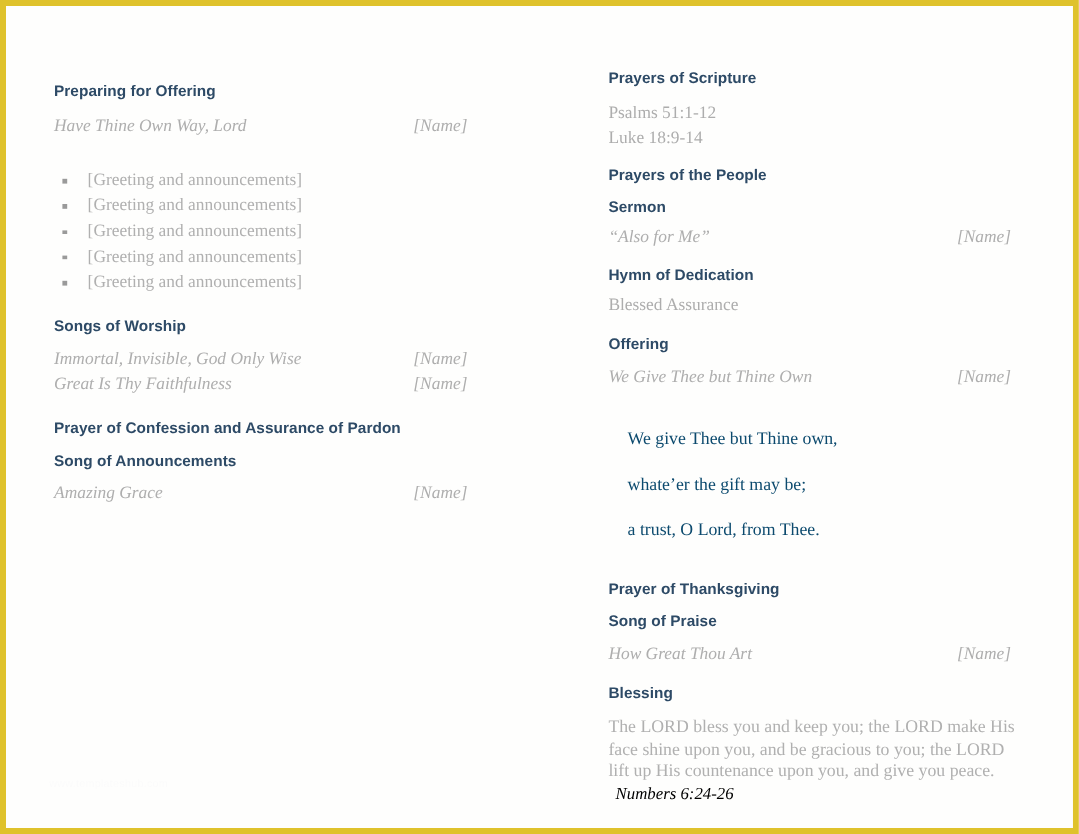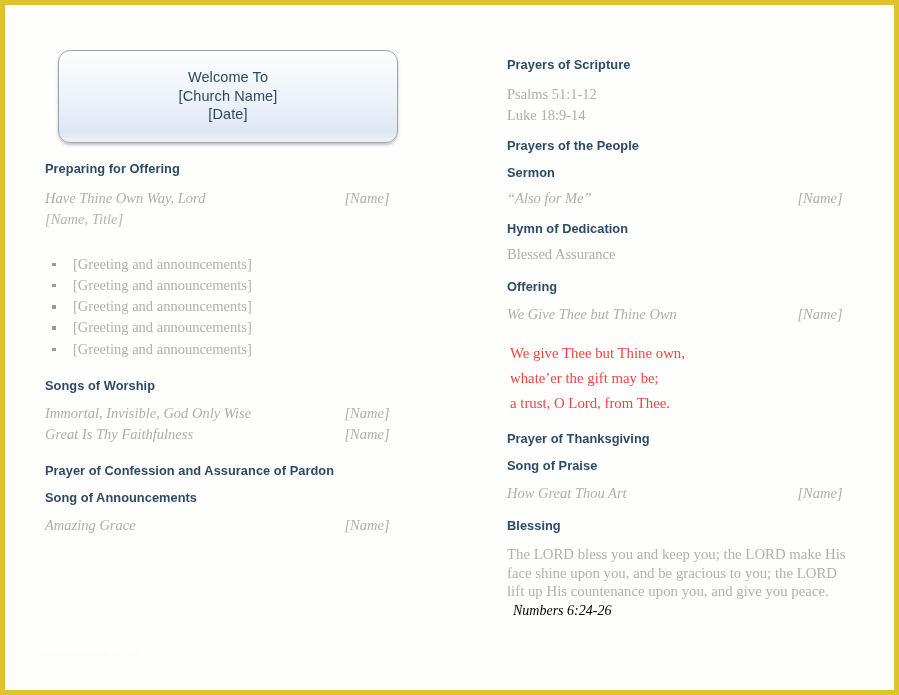--- a/index.html
+++ b/index.html
@@ -147,23 +147,23 @@
     width: 3.5px;
     height: 3.5px;
     background: #9a9a9a;
     display: block;
   }
 
   
   .verse {
     font-family: "Liberation Serif", serif;
     font-size: 14.8px;
-    color: #ef4444;
+    color: #0c4a6e;
     line-height: 22px;
-    margin: 3px;
+    margin: 16px;
   }
   .blessing {
     font-family: "Liberation Serif", serif;
     font-size: 14.8px;
     color: #b0b0b0;
     line-height: 18.6px;
     margin: 0;
     width: 345px;
   }
   .citation {
@@ -197,35 +197,29 @@
 </style>
 </head>
 <body>
 
 <div class="page">
   <div class="page-inner">
     <div class="columns">
 
       <div class="col-left">
 
-        <div class="welcome-box">
-          <div class="welcome-line">Welcome To</div>
-          <div class="welcome-line">[Church Name]</div>
-          <div class="welcome-line">[Date]</div>
-        </div>
 
         <div class="sp-18"></div>
 
         <div class="heading">Preparing for Offering</div>
         <div class="sp-12"></div>
         <div class="entry">
           <span class="entry-title">Have Thine Own Way, Lord</span>
           <span class="entry-name">[Name]</span>
         </div>
-        <div class="subline">[Name, Title]</div>
 
         <div class="sp-14"></div>
 
         <div class="sp-10"></div>
         <ul class="bullets">
           <li>
             <span class="sq"></span>
             <span>[Greeting and announcements]</span>
           </li>
           <li>

